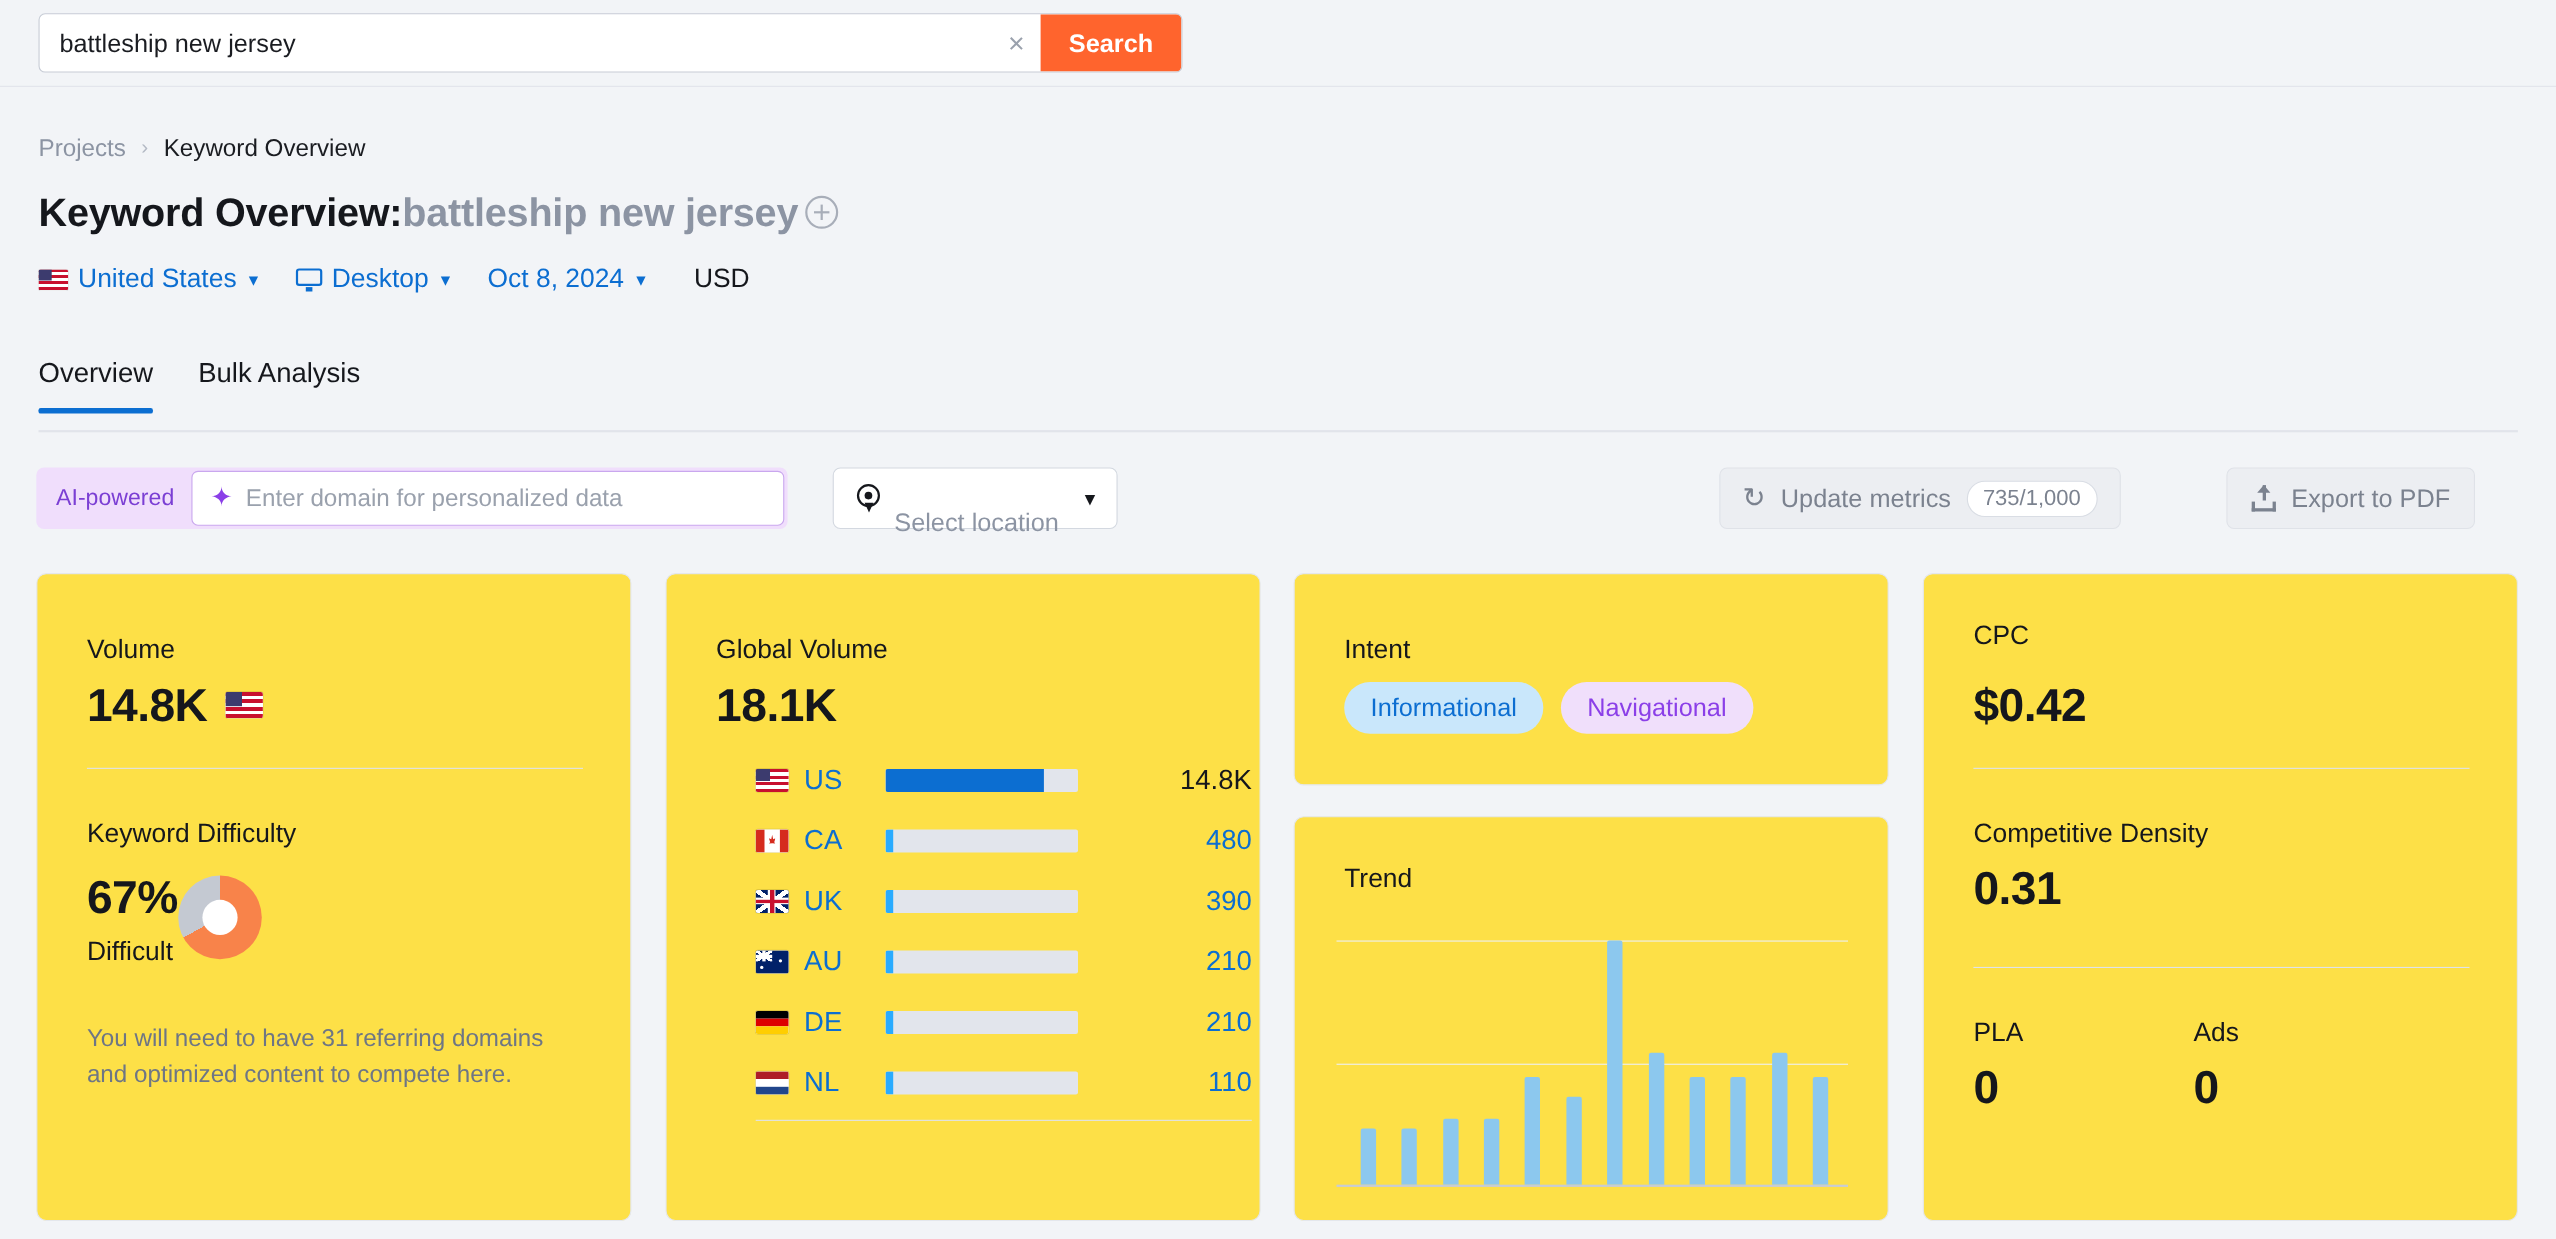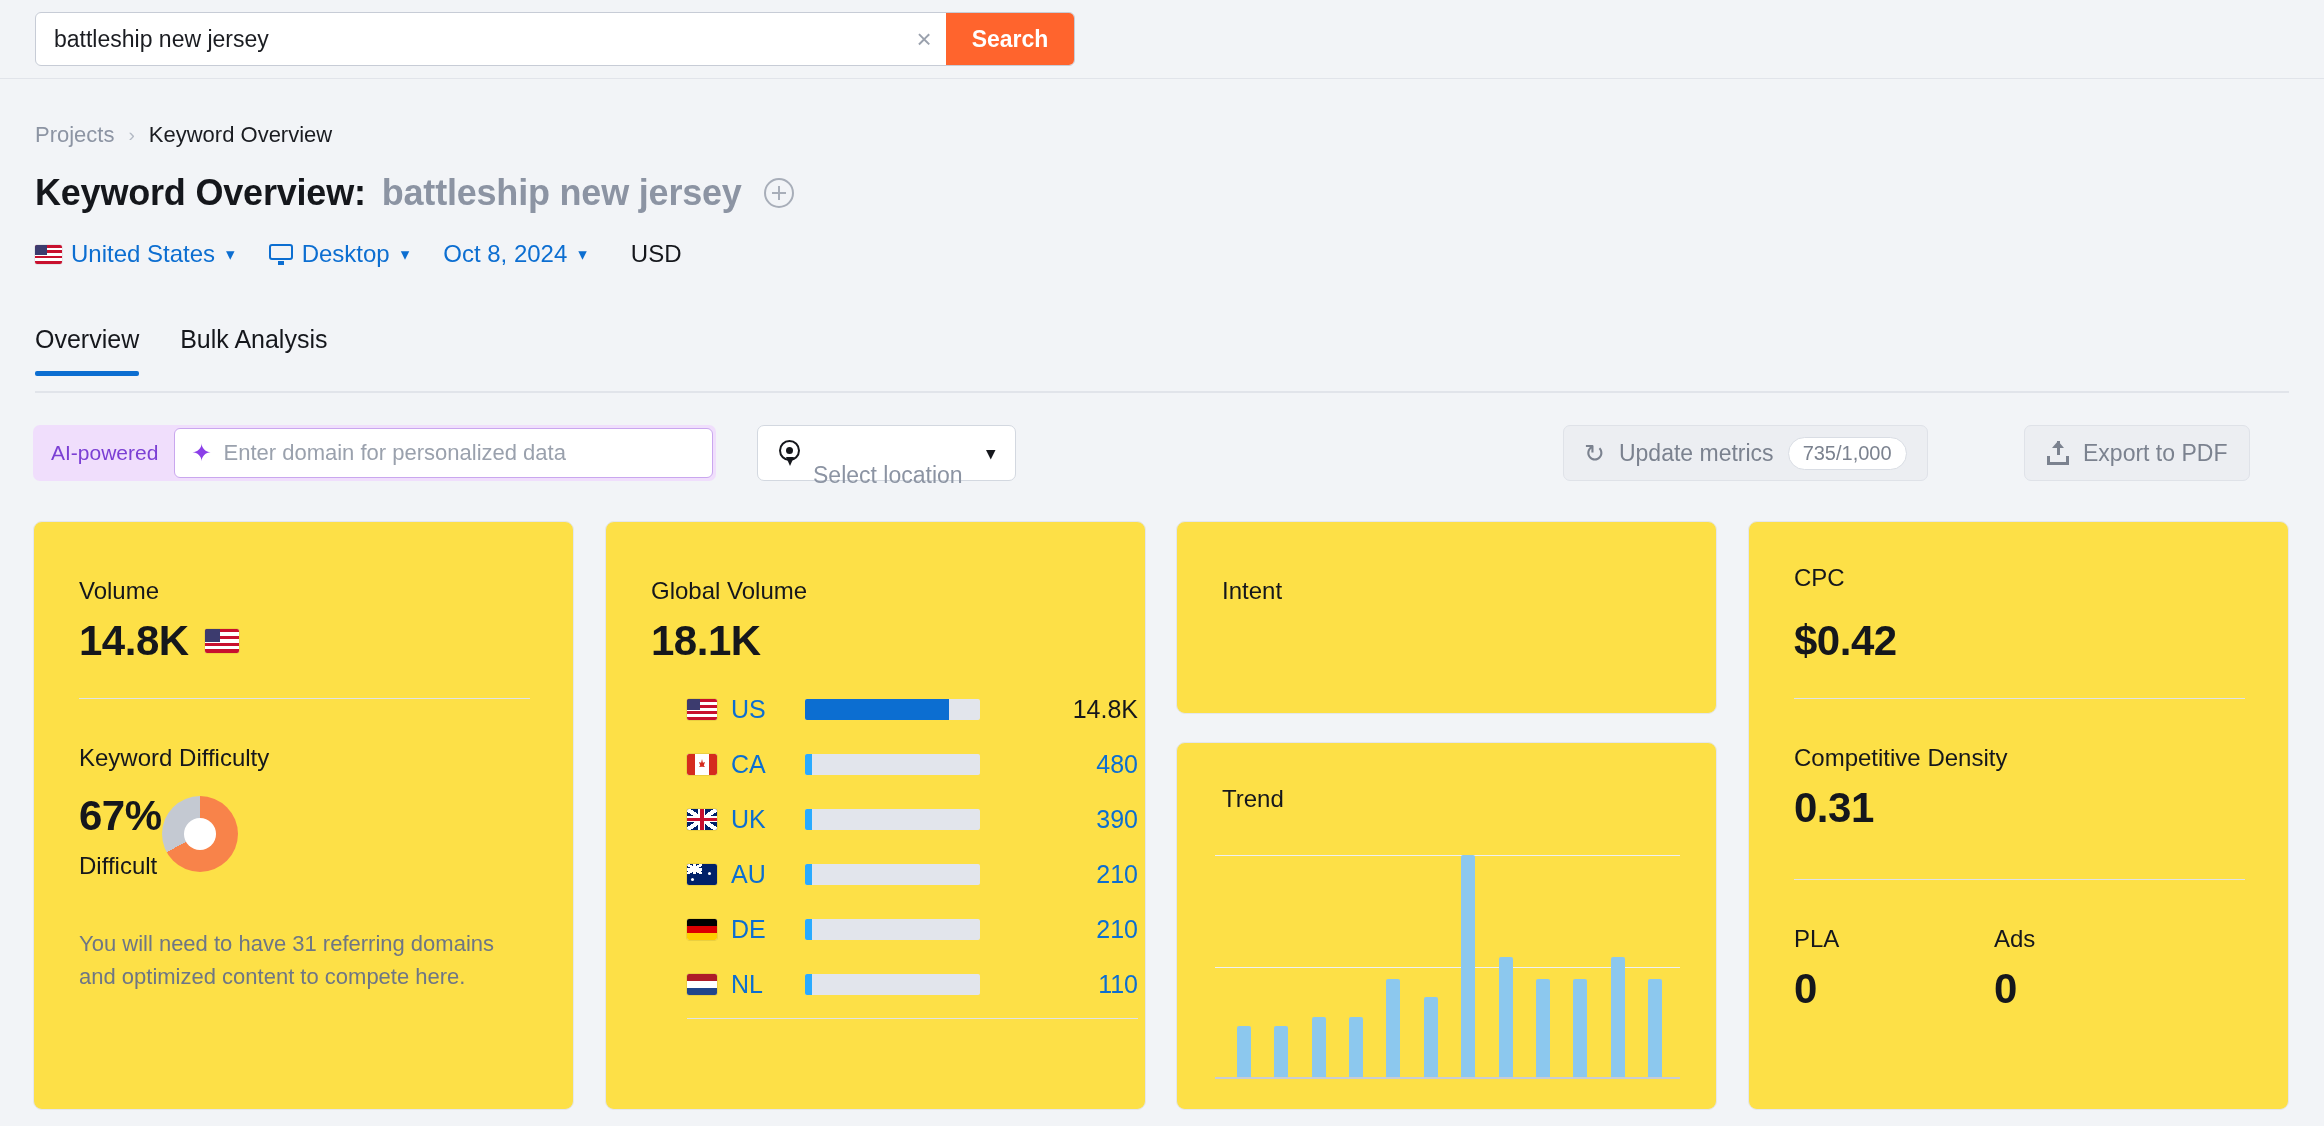--- a/index.html
+++ b/index.html
@@ -47,21 +47,21 @@
     display: flex; align-items: center; gap: 14px;
     font-size: 22px;
   }
   .bc-link { color: #8c94a3; cursor: pointer; text-align: center; }
   .bc-sep { color: #b3b9c4; font-size: 19px; }
   .bc-current { color: #1a1c21; }
 
   
   .title-row {
     position: absolute; left: 35px; top: 172px;
-    display: flex; align-items: center; gap: 16px;
+    display: flex; align-items: center; 
   }
   .title-main { font-size: 36px; font-weight: 700; color: #15171c; letter-spacing: -0.2px; }
   .title-kw   { font-size: 36px; font-weight: 700; color: #8c94a3; letter-spacing: -0.2px; }
   .plus-circle {
     width: 30px; height: 30px; border-radius: 50%;
     border: 2.2px solid #a8aeb9; position: relative; cursor: pointer;
     margin-left: 6px;
   }
   .plus-circle::before, .plus-circle::after {
     content: ""; position: absolute; background: #a8aeb9;
@@ -502,20 +502,24 @@
           <span class="gv-fill light" style="width:4%"></span>
         </span>
         <span class="gv-num">110</span>
       </div>
       <div class="gv-hr"></div>
     </div>
 </div>
 
 <div class="card" id="card-intent">
   <div class="card-label int-label">Intent</div>
+  <div class="int-pills" id="intent-pills">
+      <span class="pill" style="background: rgb(201, 231, 251); color: rgb(12, 110, 209);">Informational</span>
+      <span class="pill" style="background: rgb(240, 223, 251); color: rgb(139, 63, 232);">Navigational</span>
+    </div>
 </div>
 
 <div class="card" id="card-trend">
   <div class="card-label tr-label">Trend</div>
   <div class="tr-chart">
     <div class="tr-grid" id="grid-top" style="top: 0%;"></div>
     <div class="tr-grid" id="grid-mid" style="top: 50%;"></div>
     <div class="tr-bars" id="trend-bars">
         <div class="tr-bar" title="1: 23" style="height: 23%; background: rgb(140, 200, 238);"></div>
         <div class="tr-bar" title="2: 23" style="height: 23%; background: rgb(140, 200, 238);"></div>

